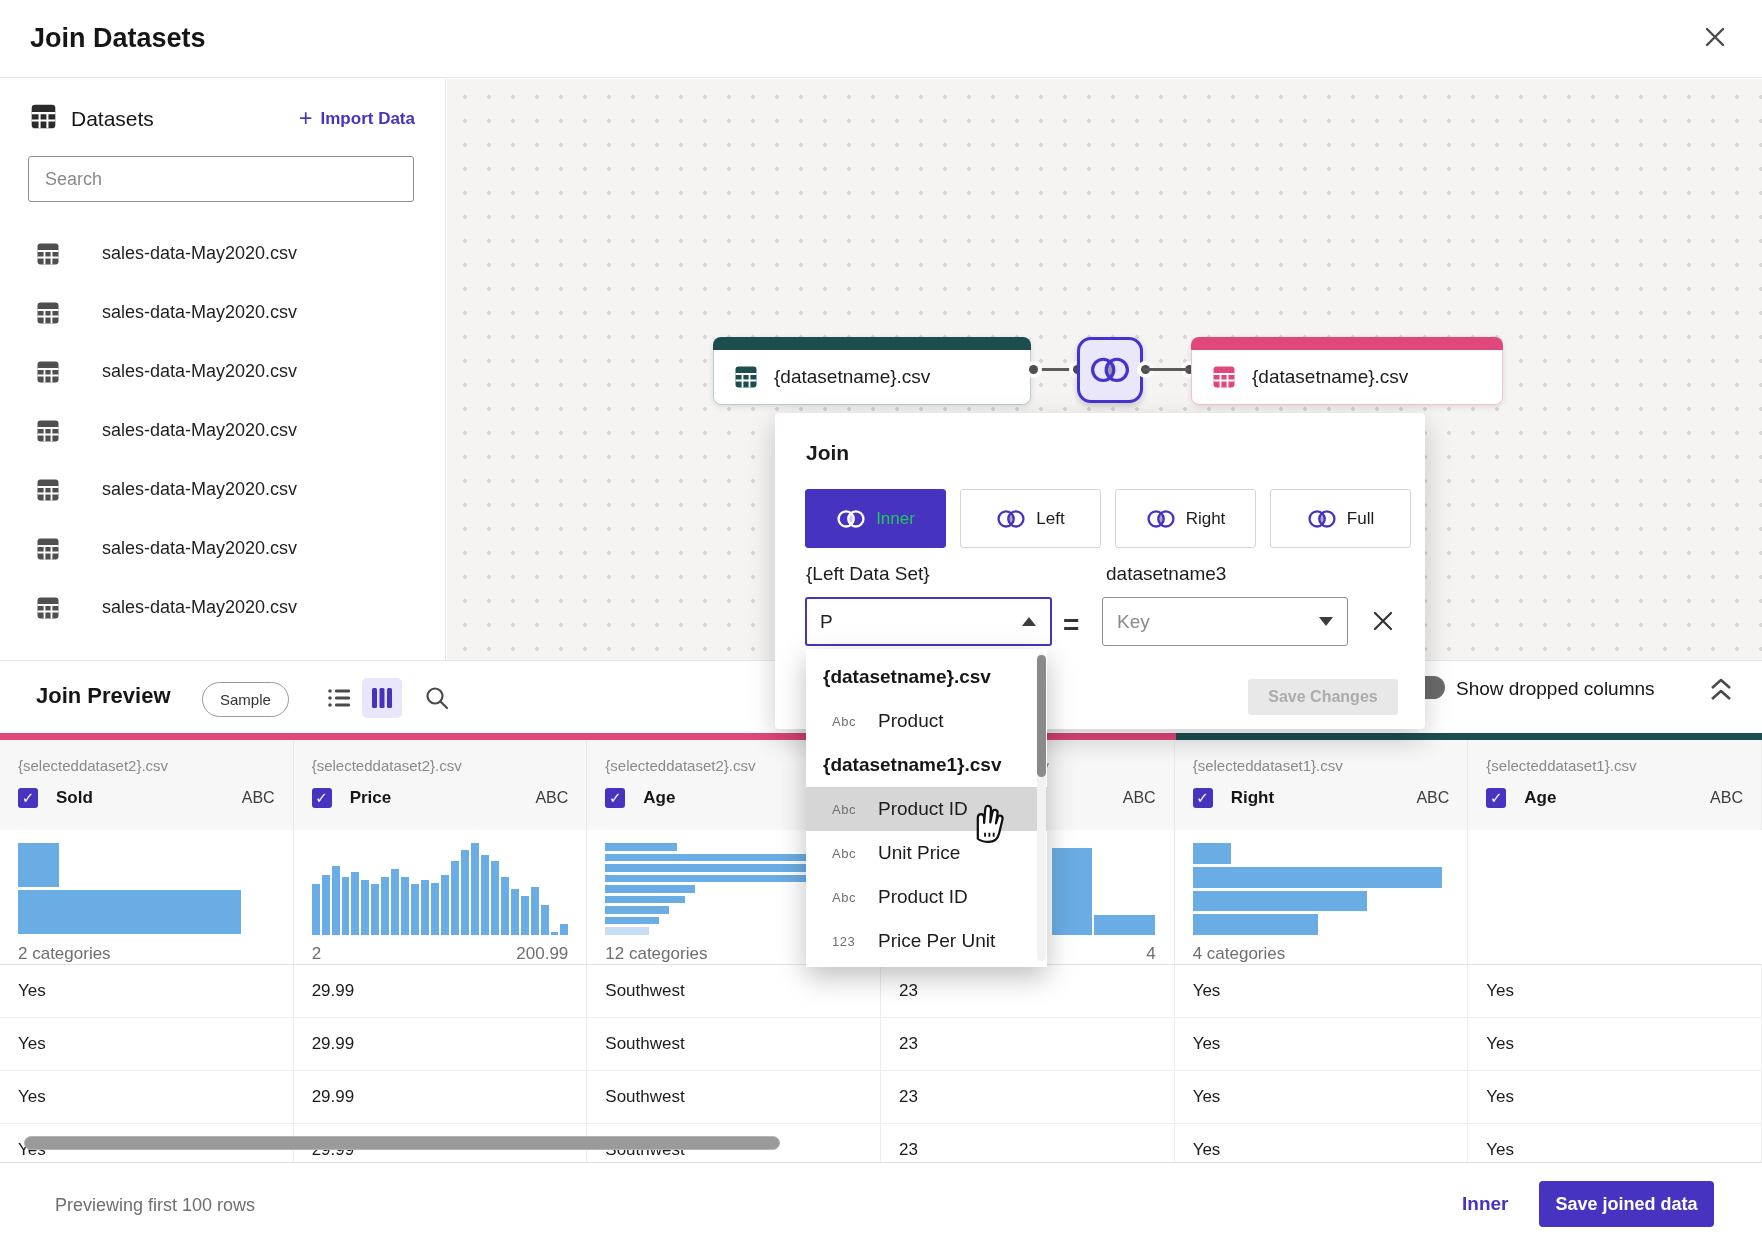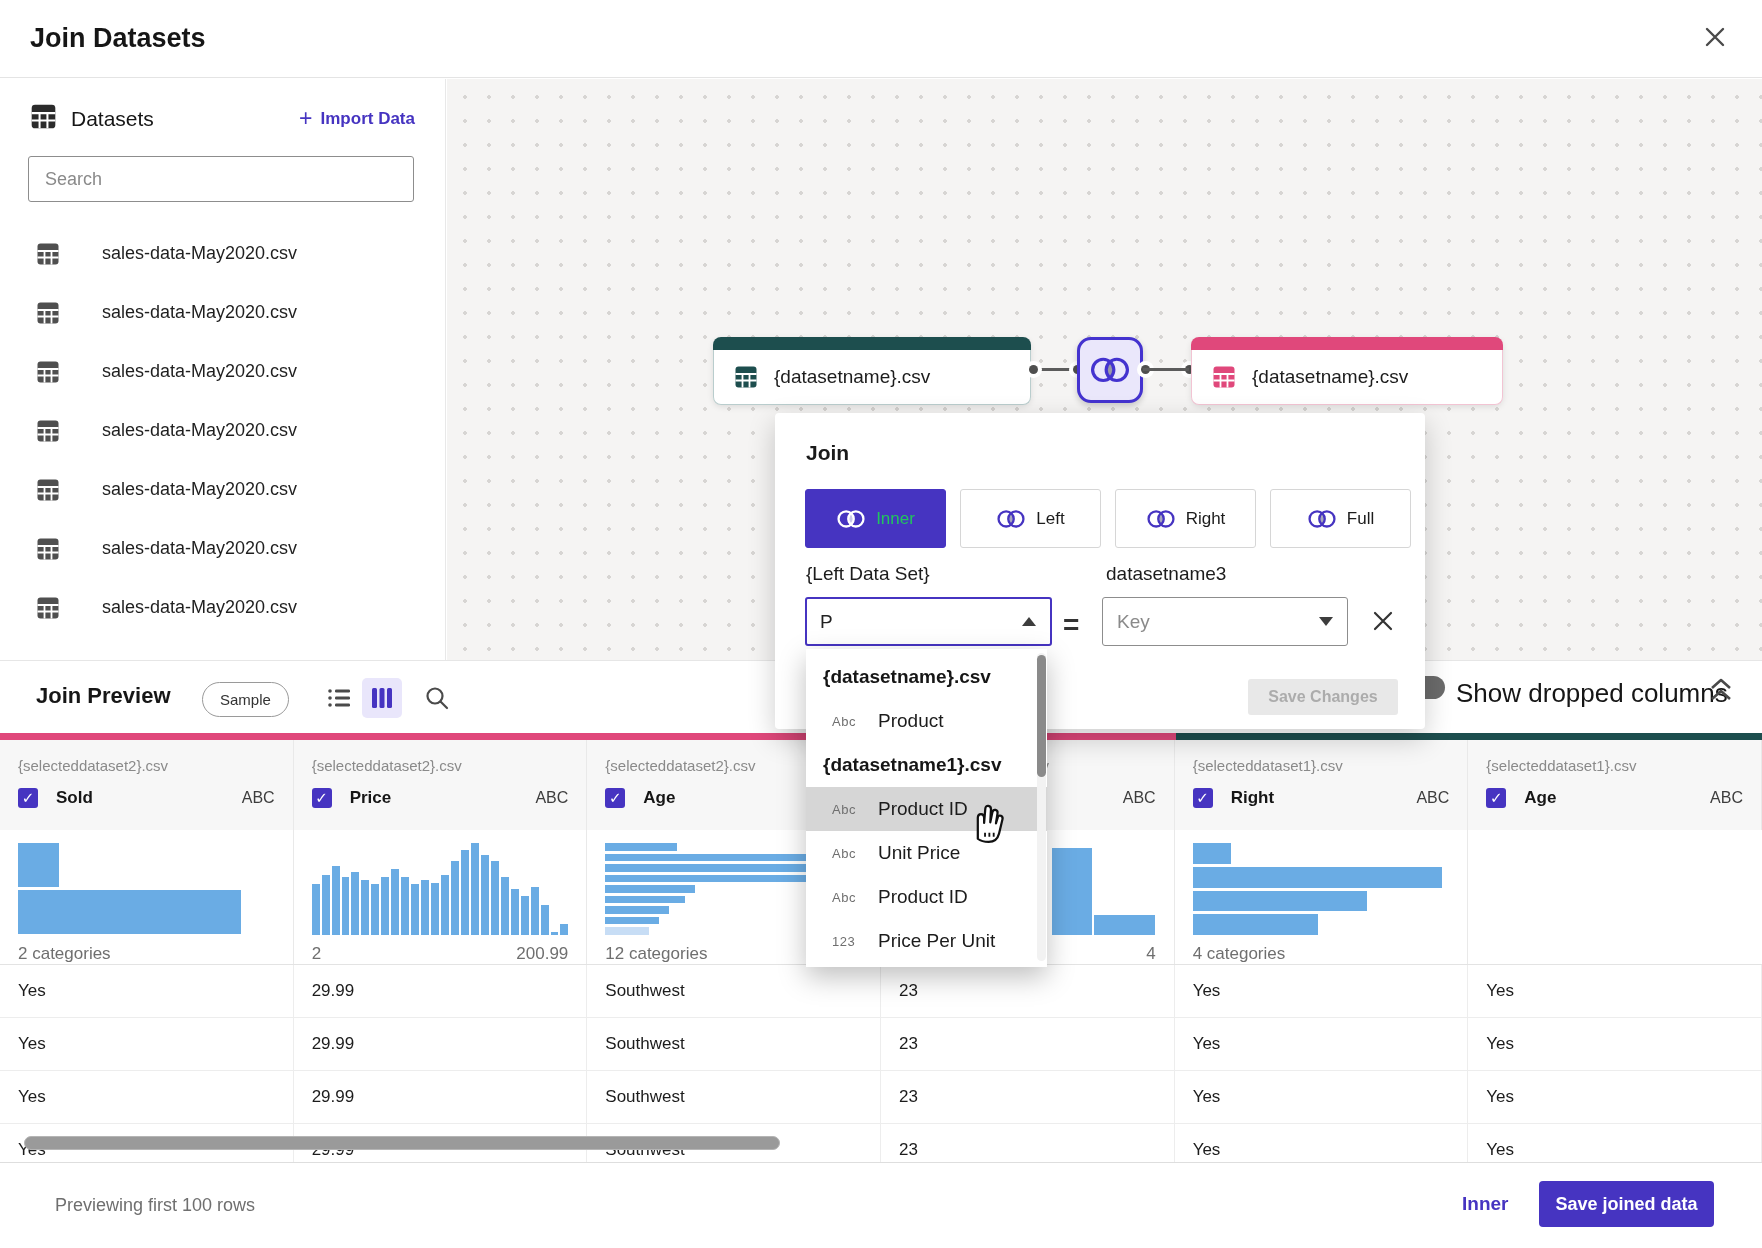--- a/index.html
+++ b/index.html
@@ -102,21 +102,21 @@
   .pv-title { position:absolute; left:36px; top:22px; font-size:22px; font-weight:bold; color:#161616; }
   .pv-pill { position:absolute; left:202px; top:21px; height:35px; padding:0 17px; border:1.5px solid #9a9a9a;
     border-radius:18px; font-size:15px; color:#333; display:flex; align-items:center; }
   .tb-icon { position:absolute; top:24px; cursor:pointer; display:flex; }
   .tb-list { left:326px; }
   .tb-cols { left:362px; top:17px; width:40px; height:40px; background:#e9e6fb; border-radius:5px;
     display:flex; align-items:center; justify-content:center; }
   .tb-search { left:424px; }
   .toggle-half { position:absolute; left:1404px; top:15px; width:41px; height:23px; background:#6b6b6b;
     border-radius:12px; z-index:40; cursor:pointer; }
-  .show-dropped { position:absolute; left:1456px; top:17px; font-size:26px; color:#161616; }
+  .show-dropped { position:absolute; left:1456px; top:17px; font-size:19px; color:#161616; }
   .collapse-ic { position:absolute; left:1708px; top:14px; cursor:pointer; }
 
   
   .table-area { position:absolute; left:0; top:733px; width:1762px; height:429px; overflow:hidden; background:#c2410c; }
   .colorbar { display:flex; height:7px; }
   .colorbar .seg-left { width:1176px; background:var(--pink,#e0487b); }
   .colorbar .seg-right { width:586px; background:var(--teal,#1d4e4e); }
   .tgrid { display:grid; grid-template-columns:repeat(6,293.66px); }
   .thead { height:90px; background:#f7f7f7; }
   .th-cell { border-right:1px solid #e9e9e9; padding:17px 18px 0 18px; }

